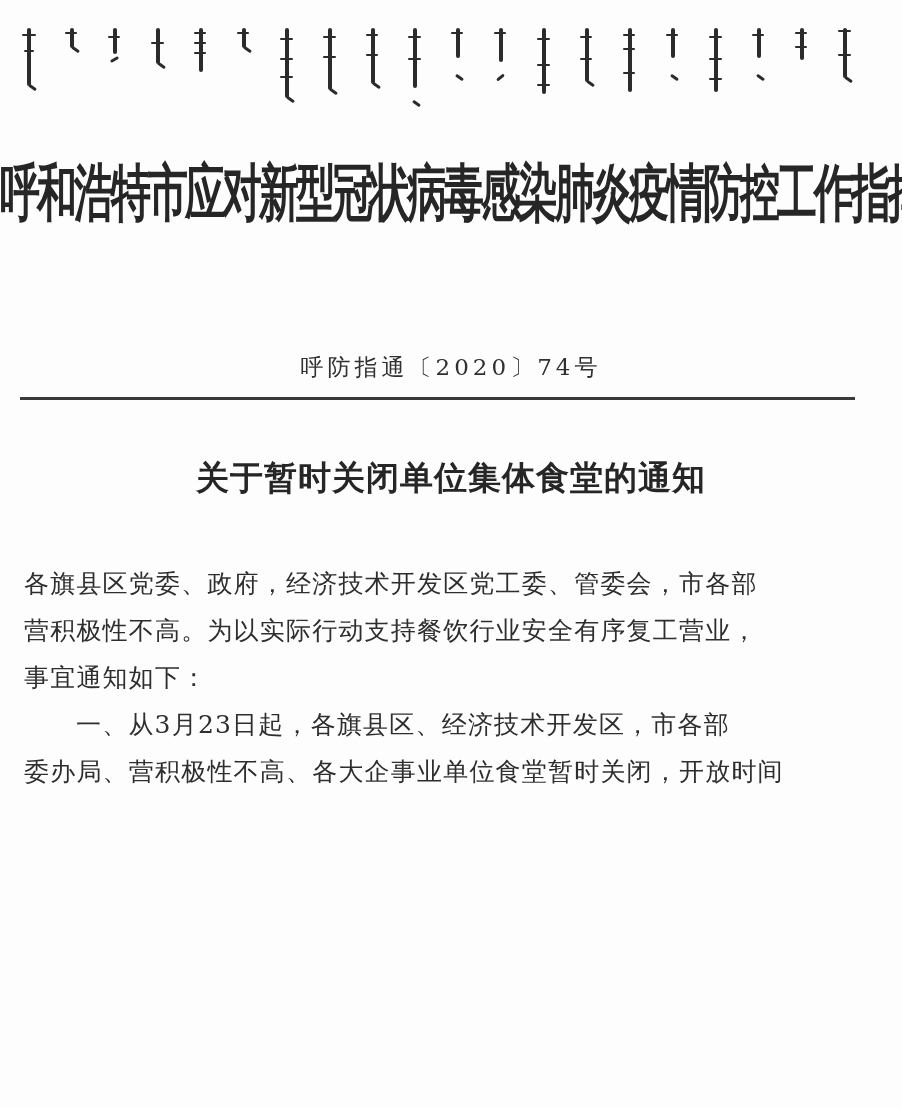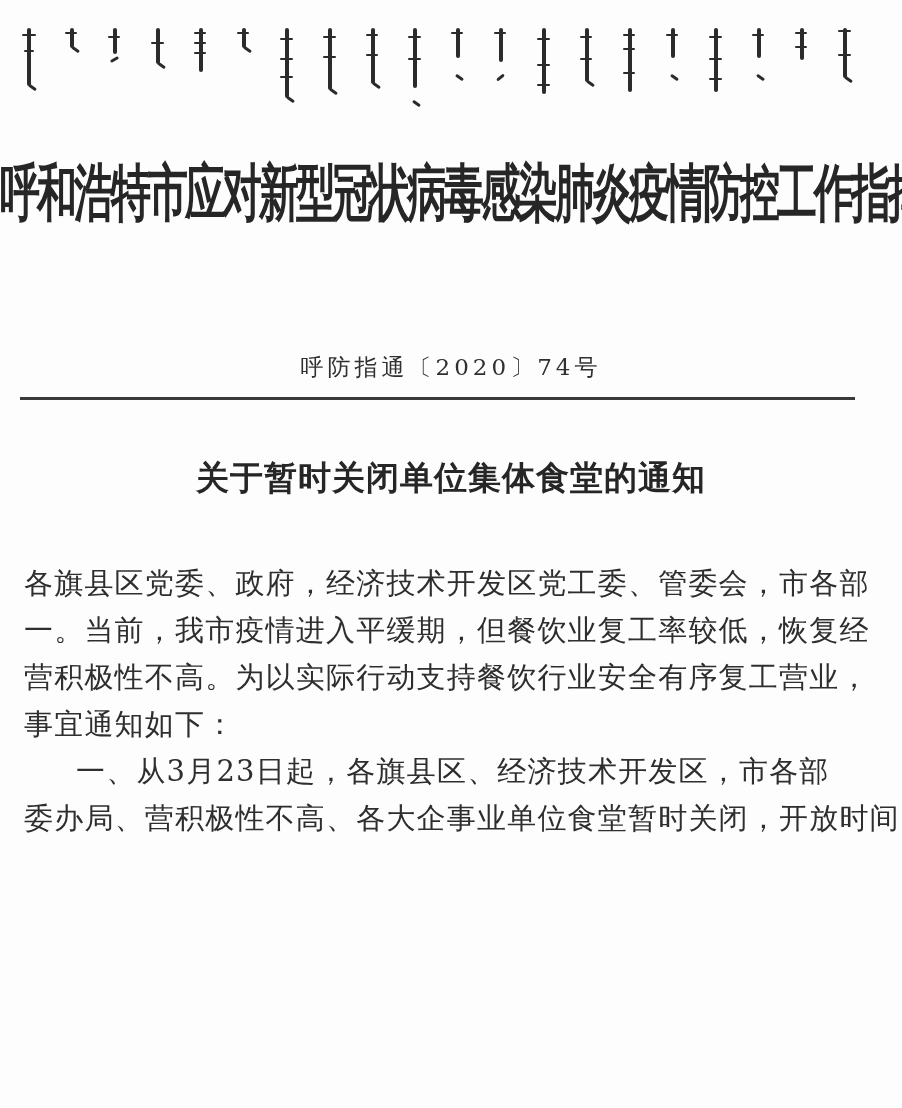--- a/index.html
+++ b/index.html
@@ -102,21 +102,21 @@
       font-weight: bold;
       font-size: 33px;
       letter-spacing: 1px;
       color: #262626;
     }
     .body-text {
       position: absolute;
       left: 24px;
       top: 560px;
       width: 840px;
-      font-size: 29px;
+      font-size: 25px;
       line-height: 47px;
       color: #2e2e2e;
       letter-spacing: 1.2px;
     }
     .body-text .line {
       display: block;
       white-space: nowrap;
       height: 47px;
     }
     .body-text .indent {
@@ -246,20 +246,19 @@
   <div class="agency-title">呼和浩特市应对新型冠状病毒感染肺炎疫情防控工作指挥部文件</div>
 
   <div class="doc-number">呼防指通〔2020〕74号</div>
 
   <div class="separator"></div>
 
   <div class="notice-title">关于暂时关闭单位集体食堂的通知</div>
 
   <div class="body-text">
     <span class="line">各旗县区党委、政府，经济技术开发区党工委、管委会，市各部</span>
-    <span class="line">一。当前，我市疫情进入平缓期，但餐饮业复工率较低，恢复经</span>
     <span class="line">营积极性不高。为以实际行动支持餐饮行业安全有序复工营业，</span>
     <span class="line">事宜通知如下：</span>
     <span class="line indent">一、从3月23日起，各旗县区、经济技术开发区，市各部</span>
     <span class="line">委办局、营积极性不高、各大企事业单位食堂暂时关闭，开放时间</span>
   </div>
 
 </div>
 
 </body></html>

